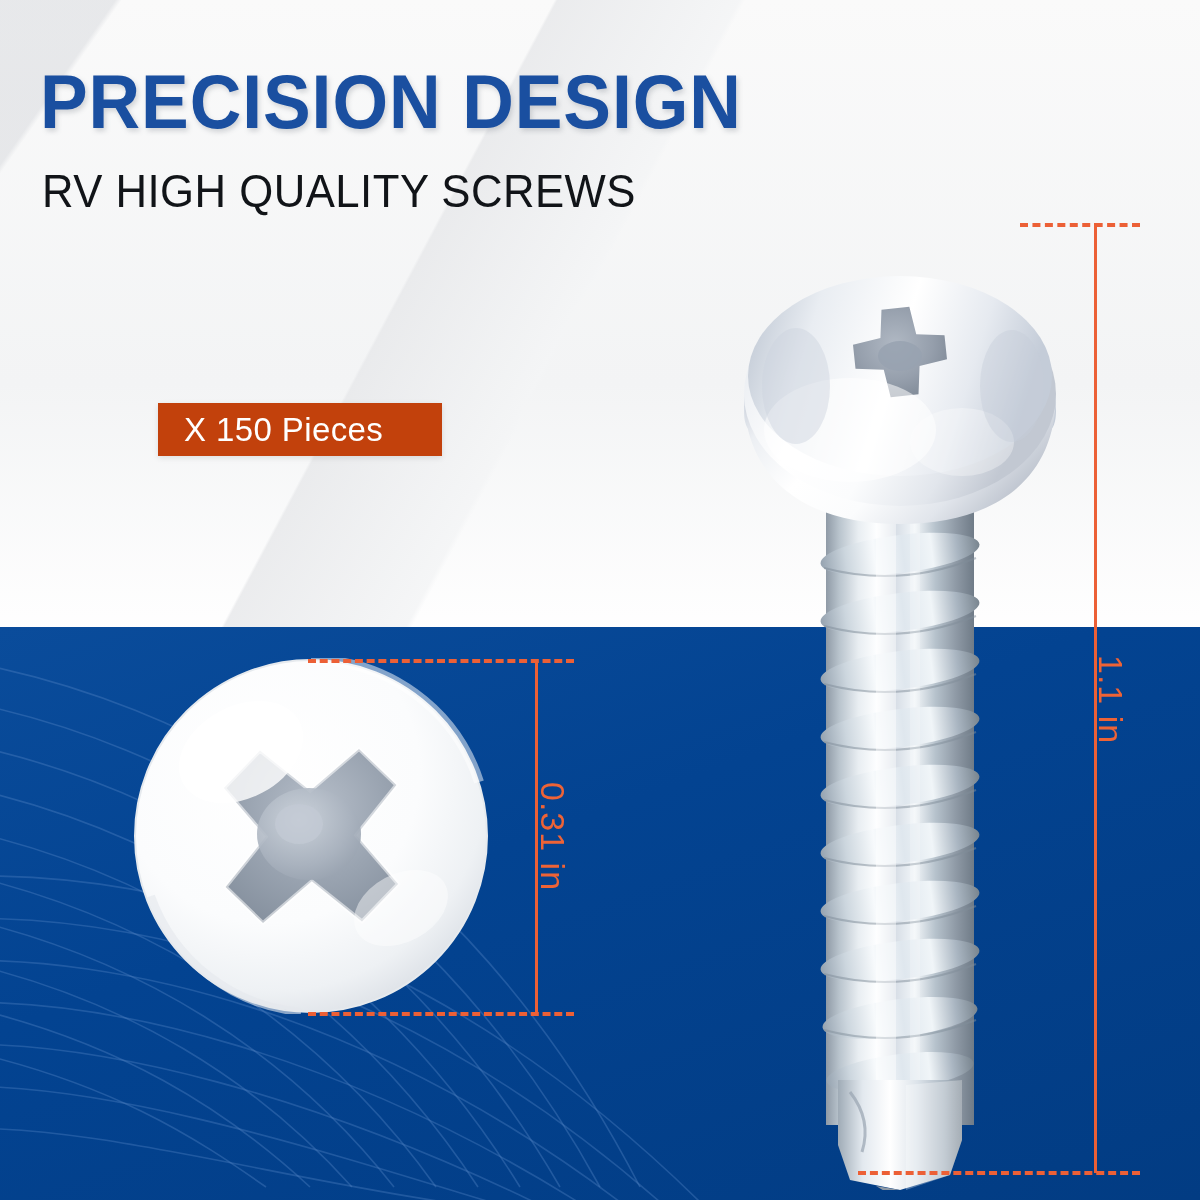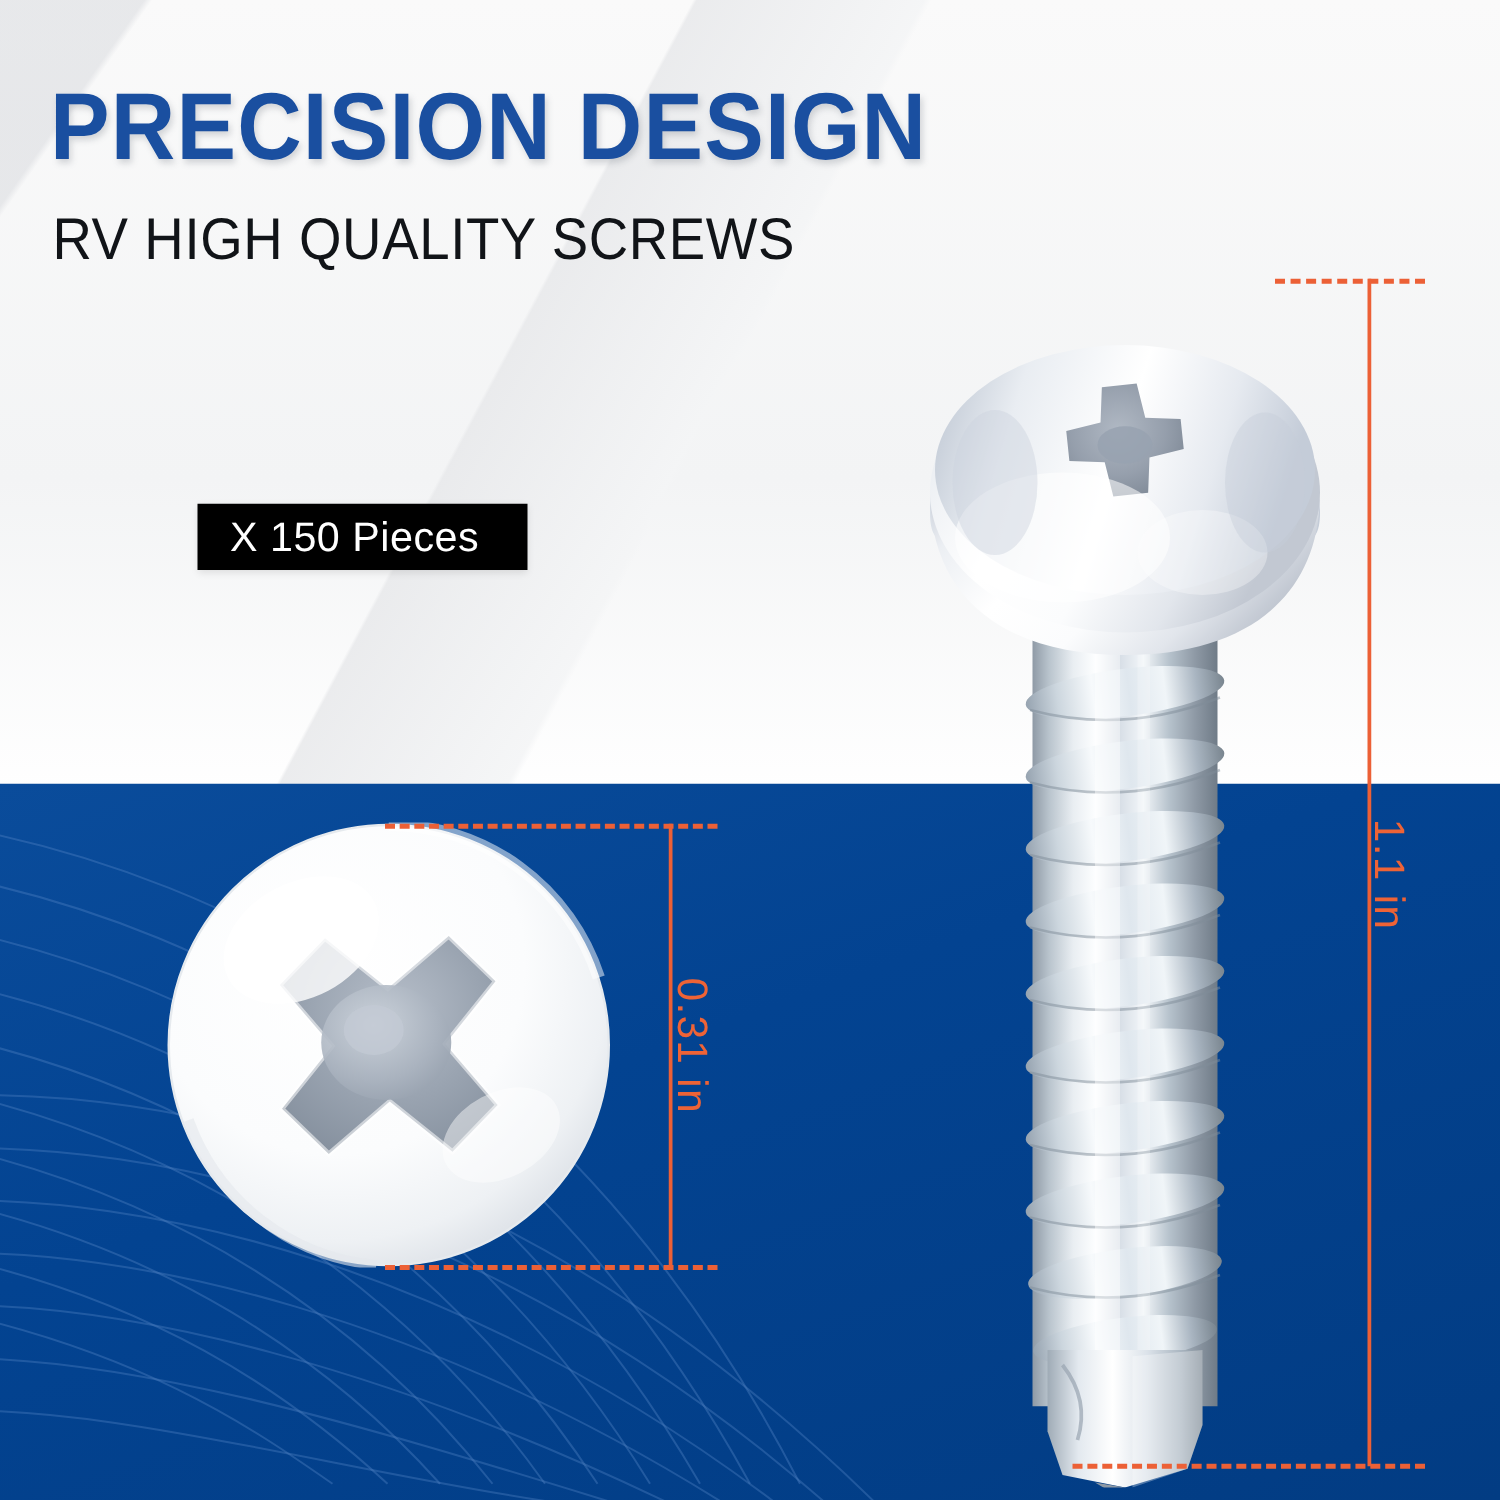--- a/index.html
+++ b/index.html
@@ -39,22 +39,22 @@
     position:absolute;left:42px;top:166px;
     font-size:47px;line-height:50px;color:#111418;
     letter-spacing:.5px;white-space:nowrap;
     transform:scaleX(.93);transform-origin:left top;
     font-family:"Liberation Sans", sans-serif;
   }
 
   
   .badge{
     position:absolute;left:158px;top:403px;
-    width:264px;height:53px;
-    background:#000000;
+    width:284px;height:53px;
+    background:#c2410c;
     display:flex;align-items:center;
     box-shadow:0 2px 6px rgba(0,0,0,.10);
   }
   .badge span{
     color:#ffffff;font-size:33px;line-height:33px;
     padding-left:26px;letter-spacing:.4px;white-space:nowrap;
     font-family:"Liberation Sans", sans-serif;
   }
 
   

